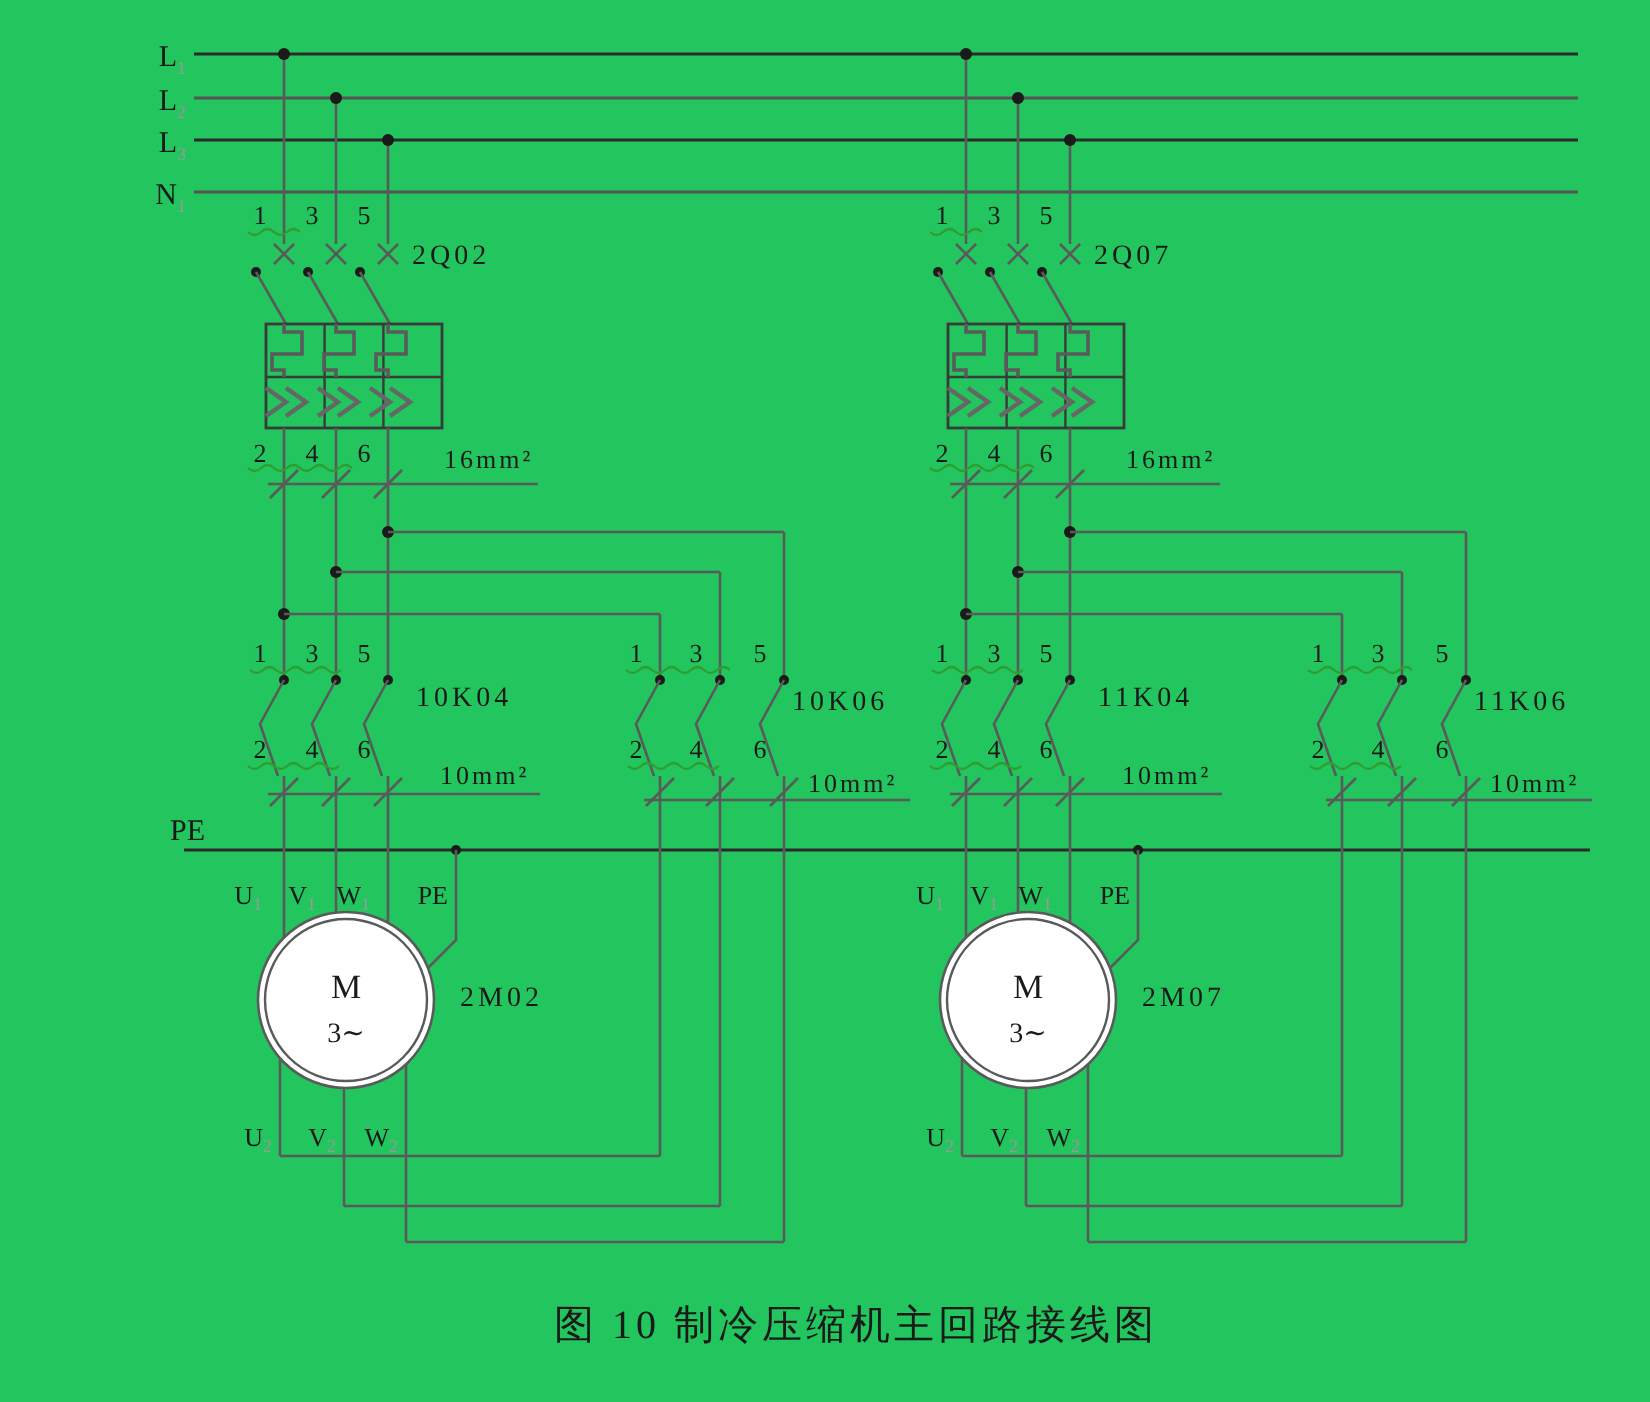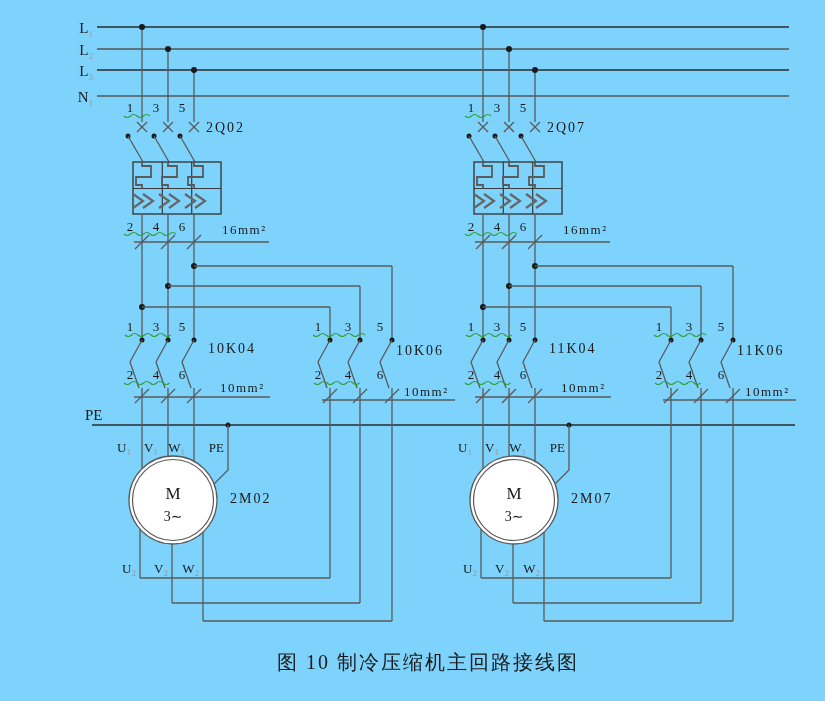--- a/index.html
+++ b/index.html
@@ -1,16 +1,16 @@
 <!DOCTYPE html>
 <html><head>
 <meta charset="utf-8">
 <style>
   html,body{margin:0;padding:0;background:#ffffff;}
-  .stage{position:relative;width:825px;height:701px;background:#7dd3fc;overflow:hidden;}
+  .stage{position:relative;width:825px;height:701px;background:#22c55e;overflow:hidden;}
   svg{display:block;}
   text{font-family:"Liberation Serif","DejaVu Serif",serif;fill:#1a1a1a;}
   .wire{stroke:#5a5a5a;stroke-width:1.3;fill:none;}
   .bus{stroke:#555;stroke-width:1.6;fill:none;}
   .busdark{stroke:#2b2b2b;stroke-width:1.4;fill:none;}
   .sym{stroke:#5a5a5a;stroke-width:1.8;fill:none;}
   .chev{stroke:#666;stroke-width:2.2;fill:none;}
   .dot{fill:#1a1a1a;stroke:none;}
   .squig{stroke:#2f9e2f;stroke-width:1.1;fill:none;}
   .term{font-size:13px;}

